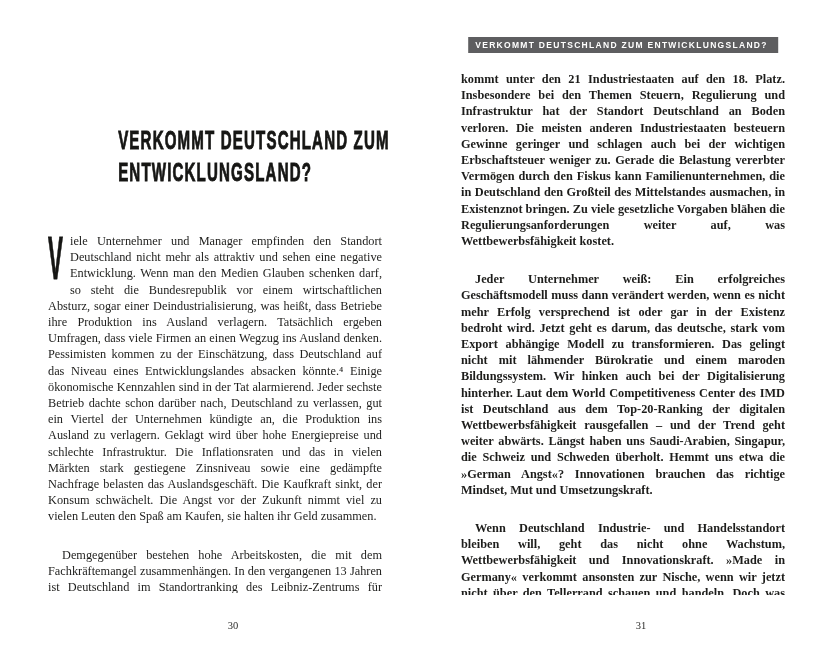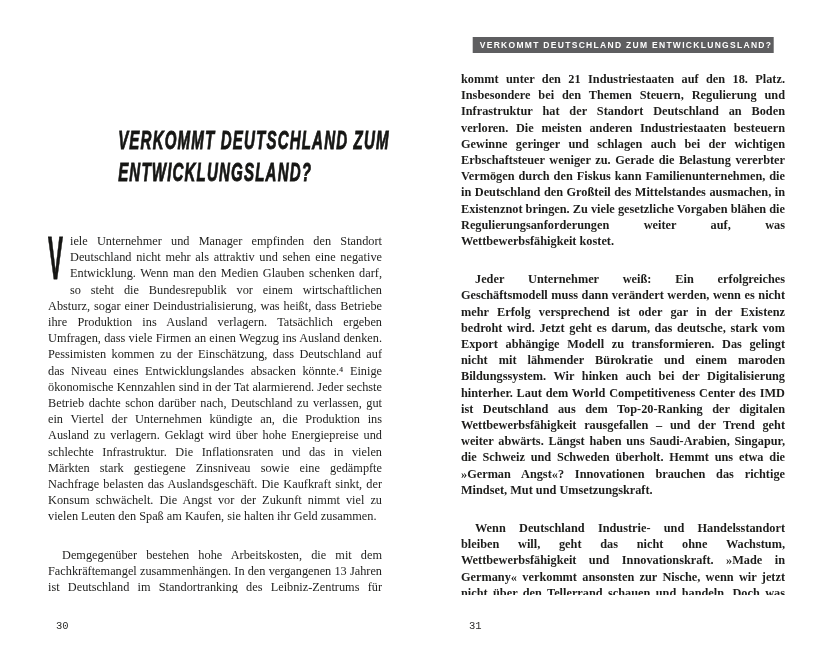--- a/index.html
+++ b/index.html
@@ -29,21 +29,20 @@
     width: 100%;
     margin: 0;
     text-align: center;
     font-family: "Liberation Sans", sans-serif;
     font-weight: 700;
     font-size: 26px;
     letter-spacing: 2px;
     color: #161614;
     -webkit-text-stroke: 0.9px #161614;
     line-height: 32px;
-    font-style: italic;
   }
   .title-line {
     display: block;
     transform: scaleX(0.58);
     transform-origin: 50% 50%;
     white-space: nowrap;
   }
 
   
   .running-header {
@@ -52,21 +51,21 @@
     left: 50%;
     transform: translateX(-50%);
     background: #5e5e60;
     color: #ffffff;
     font-family: "Liberation Sans", sans-serif;
     font-size: 8.5px;
     font-weight: 600;
     letter-spacing: 1.3px;
     line-height: 15px;
     height: 15px;
-    padding: 1px 1px 0 7px;
+    padding: 1px 10px 0 7px;
     white-space: nowrap;
   }
 
   
   .body {
     position: absolute;
     left: 0;
     width: 100%;
     overflow: hidden;
     font-family: "Liberation Serif", "DejaVu Serif", serif;
@@ -94,23 +93,24 @@
     color: #161614;
     -webkit-text-stroke: 1px #161614;
     transform: scaleX(0.36);
     transform-origin: 0 50%;
   }
 
   
   .page-number {
     position: absolute;
     top: 620px;
-    left: 8px;
+    left: 18px;
     width: 100%;
-    font-family: Liberation Mono, monospace;
+    text-align: center;
+    font-family: Liberation Serif, serif;
     font-size: 10.5px;
     color: #2a2a28;
   }
 </style>
 </head>
 <body>
 
 <div class="spread">
 
   <section class="page page-left">

